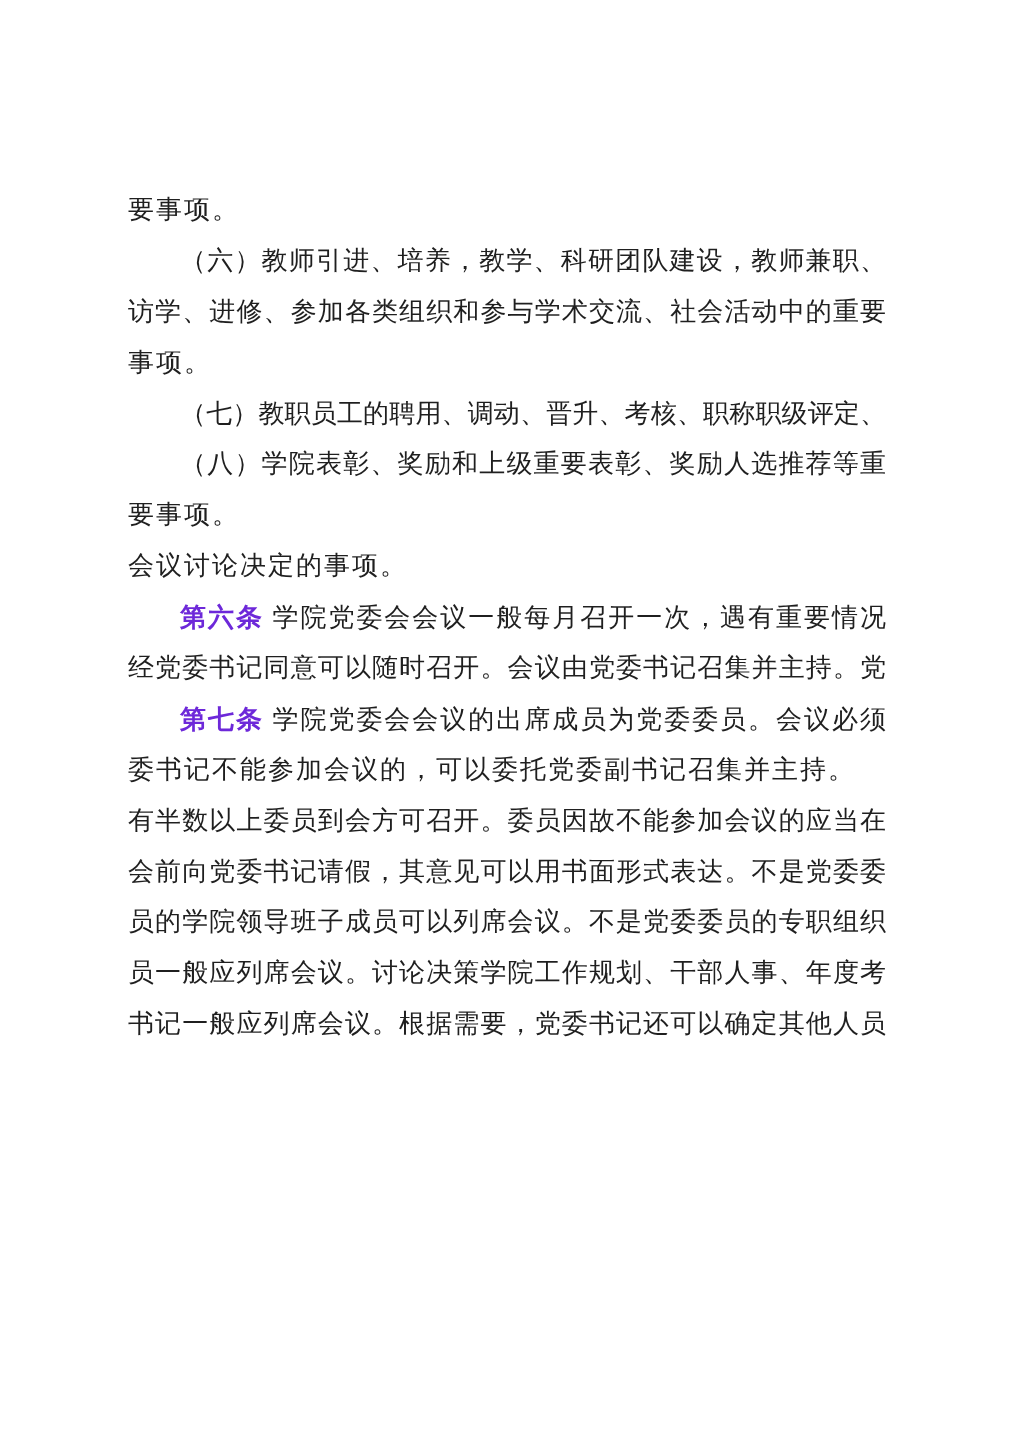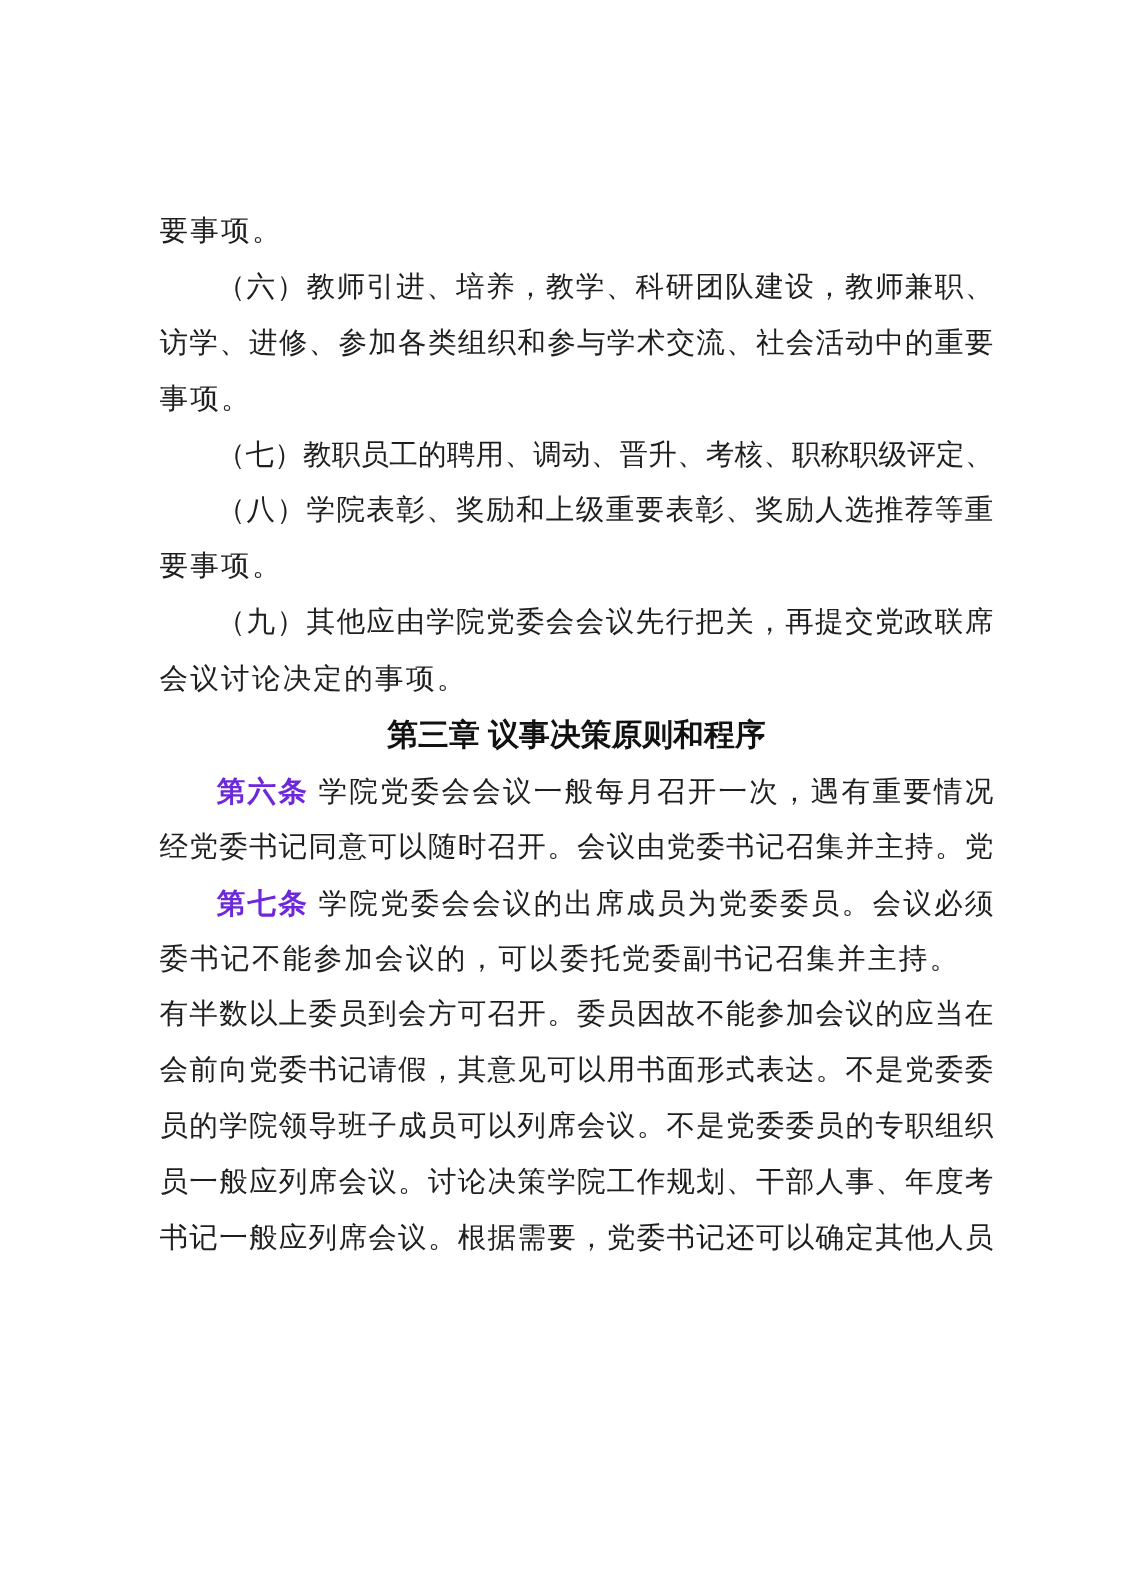--- a/index.html
+++ b/index.html
@@ -17,21 +17,21 @@
   }
   .page {
     position: absolute;
     left: 0; top: 0;
     width: 1024px;
     height: 1448px;
     background: #ffffff;
   }
   .doc {
     position: absolute;
-    left: 145px;
+    left: 128px;
     top: 185px;
     width: 758px;
   }
   .line {
     height: 50.9px;
     line-height: 50.9px;
     font-size: 26px;
     overflow: hidden;
     white-space: normal;
   }
@@ -66,23 +66,21 @@
 
 <div class="page">
   <div class="doc" id="doc">
       <div class="line end">要事项。</div>
       <div class="line full indent">（六）教师引进、培养，教学、科研团队建设，教师兼职、</div>
       <div class="line full">访学、进修、参加各类组织和参与学术交流、社会活动中的重要</div>
       <div class="line end">事项。</div>
       <div class="line full indent">（七）教职员工的聘用、调动、晋升、考核、职称职级评定、</div>
       <div class="line full indent">（八）学院表彰、奖励和上级重要表彰、奖励人选推荐等重</div>
       <div class="line end">要事项。</div>
-      <div class="line full indent">（九）其他应由学院党委会会议先行把关，再提交党政联席</div>
       <div class="line end">会议讨论决定的事项。</div>
-      <div class="line heading">第三章 议事决策原则和程序</div>
       <div class="line full indent"><span class="article-prefix">第六条</span> <span>学院党委会会议一般每月召开一次，遇有重要情况</span></div>
       <div class="line full">经党委书记同意可以随时召开。会议由党委书记召集并主持。党</div>
       <div class="line full indent"><span class="article-prefix">第七条</span> <span>学院党委会会议的出席成员为党委委员。会议必须</span></div>
       <div class="line end">委书记不能参加会议的，可以委托党委副书记召集并主持。</div>
       <div class="line full">有半数以上委员到会方可召开。委员因故不能参加会议的应当在</div>
       <div class="line full">会前向党委书记请假，其意见可以用书面形式表达。不是党委委</div>
       <div class="line full">员的学院领导班子成员可以列席会议。不是党委委员的专职组织</div>
       <div class="line full">员一般应列席会议。讨论决策学院工作规划、干部人事、年度考</div>
       <div class="line full">书记一般应列席会议。根据需要，党委书记还可以确定其他人员</div>
     </div>

